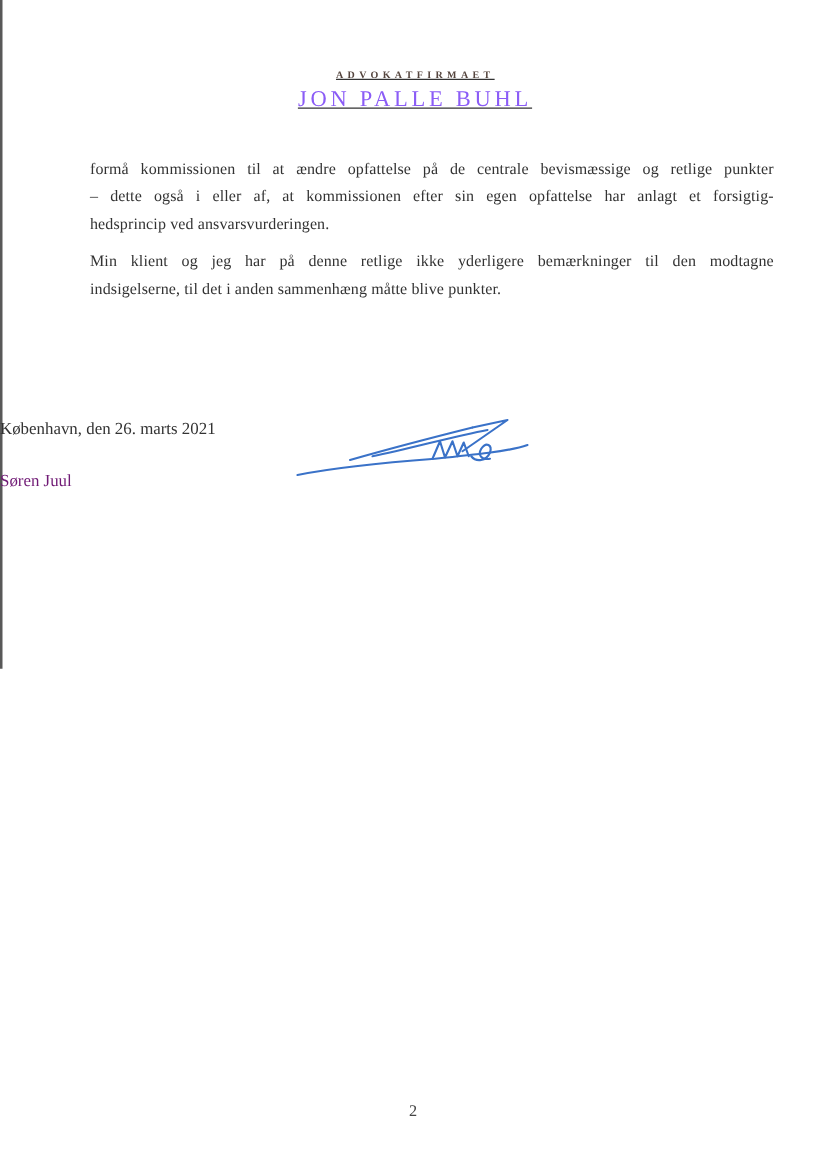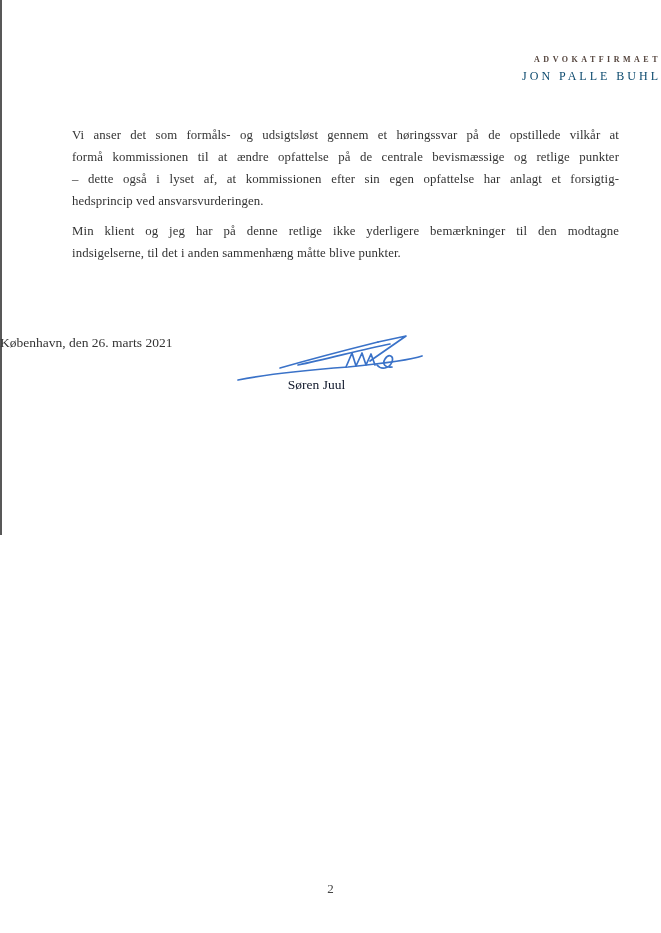--- a/index.html
+++ b/index.html
@@ -25,34 +25,35 @@
     width: 2px;
     height: 535px;
     background: #2e2e2e;
     opacity: 0.8;
   }
   .letterhead {
     position: absolute;
     top: 55px;
     left: 0;
     width: 100%;
-    text-align: right;
+    text-align: center;
+    text-decoration: underline;
   }
   .firm-type {
     font-size: 8px;
     font-weight: 700;
     letter-spacing: 3.5px;
     color: #55453e;
     text-indent: 3.5px; 
   }
   .firm-name {
     margin-top: 5px;
-    font-size: 12px;
+    font-size: 18px;
     letter-spacing: 3px;
-    color: #0c4a6e;
+    color: #8b5cf6;
     text-indent: 3px;
     font-weight: 400;
   }
   .letter-body {
     position: absolute;
     left: 72px;
     top: 124px;
     width: 547px;
     font-size: 12.8px;
     line-height: 22.1px;
@@ -91,23 +92,23 @@
     stroke: #3a72c8;
     stroke-width: 1.7;
     stroke-linecap: round;
     stroke-linejoin: round;
   }
   .signer-name {
     position: absolute;
     top: 377px;
     left: 0;
     right: 28px;
-    text-align: center;
+    text-align: left;
     font-size: 13.5px;
-    color: #0f172a;
+    color: #701a75;
   }
   .page-number {
     position: absolute;
     top: 881px;
     left: 0;
     right: 0;
     text-align: center;
     font-size: 13px;
     color: #444444;
   }
@@ -119,23 +120,22 @@
 
   <div class="scan-edge"></div>
 
   <div class="letterhead">
     <div class="firm-type">ADVOKATFIRMAET</div>
     <div class="firm-name">JON PALLE BUHL</div>
   </div>
 
   <div class="letter-body">
     <div class="paragraph">
-      <div class="line">Vi anser det som formåls- og udsigtsløst gennem et høringssvar på de opstillede vilkår at</div>
       <div class="line">formå kommissionen til at ændre opfattelse på de centrale bevismæssige og retlige punkter</div>
-      <div class="line">– dette også i lyset af, at kommissionen efter sin egen opfattelse har anlagt et forsigtig-</div>
+      <div class="line">– dette også i eller af, at kommissionen efter sin egen opfattelse har anlagt et forsigtig-</div>
       <div class="line last">hedsprincip ved ansvarsvurderingen.</div>
     </div>
     <div class="paragraph">
       <div class="line">Min klient og jeg har på denne retlige ikke yderligere bemærkninger til den modtagne</div>
       <div class="line last">indsigelserne, til det i anden sammenhæng måtte blive punkter.</div>
     </div>
   </div>
 
   <div class="date-line">København, den 26. marts 2021</div>
 

